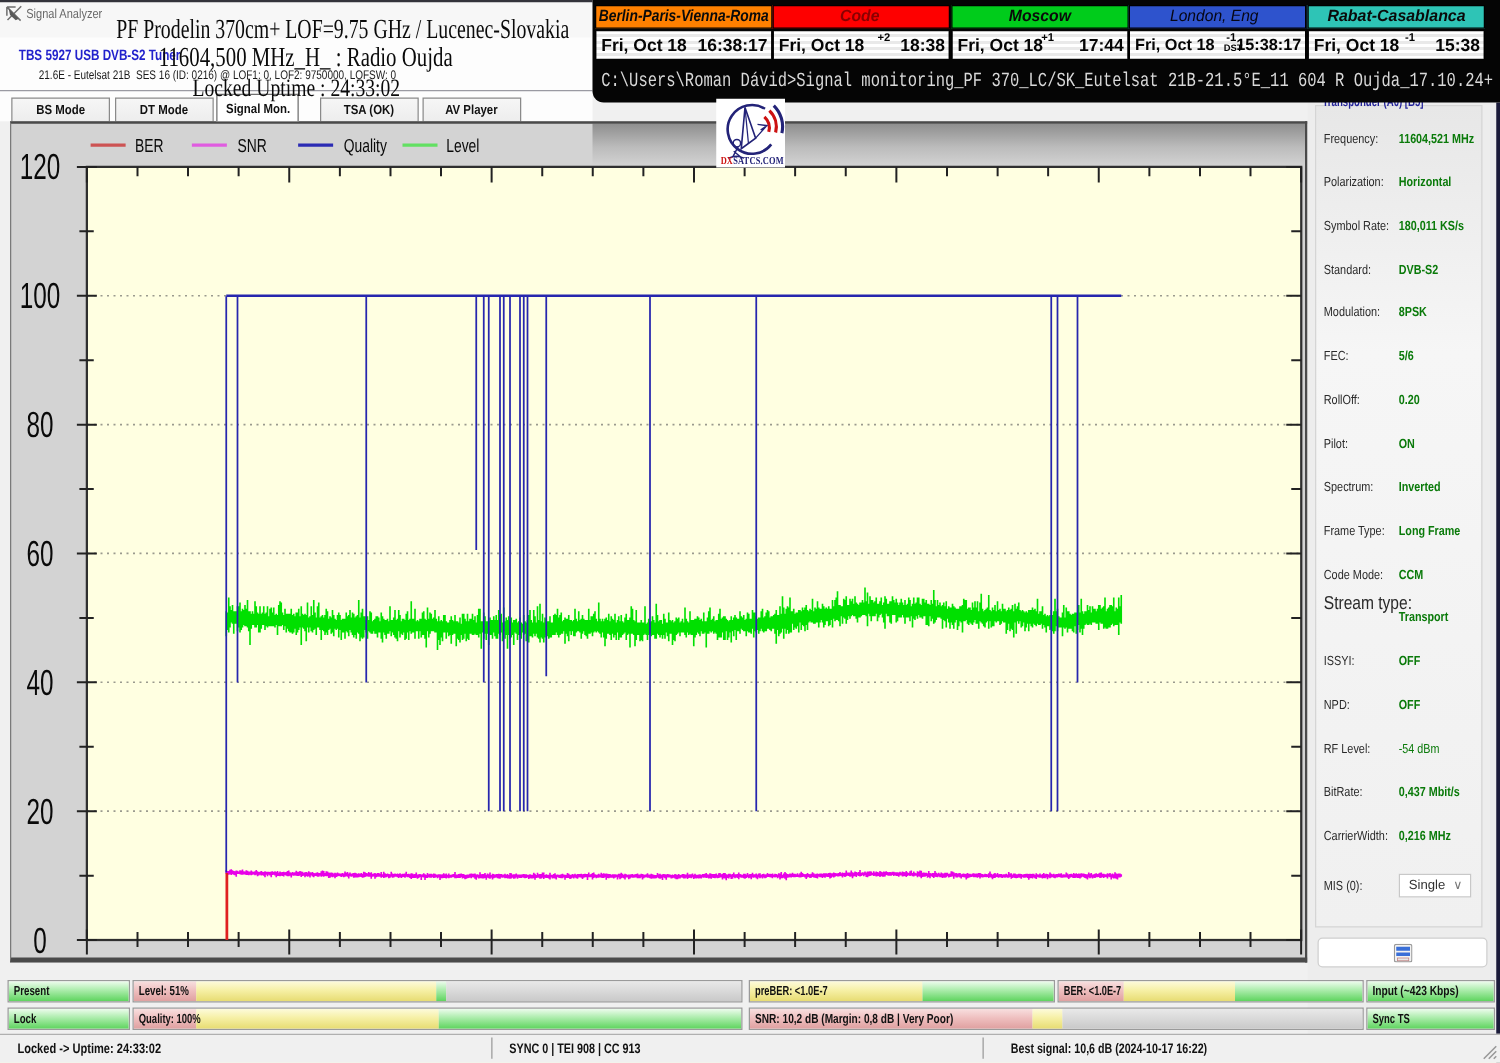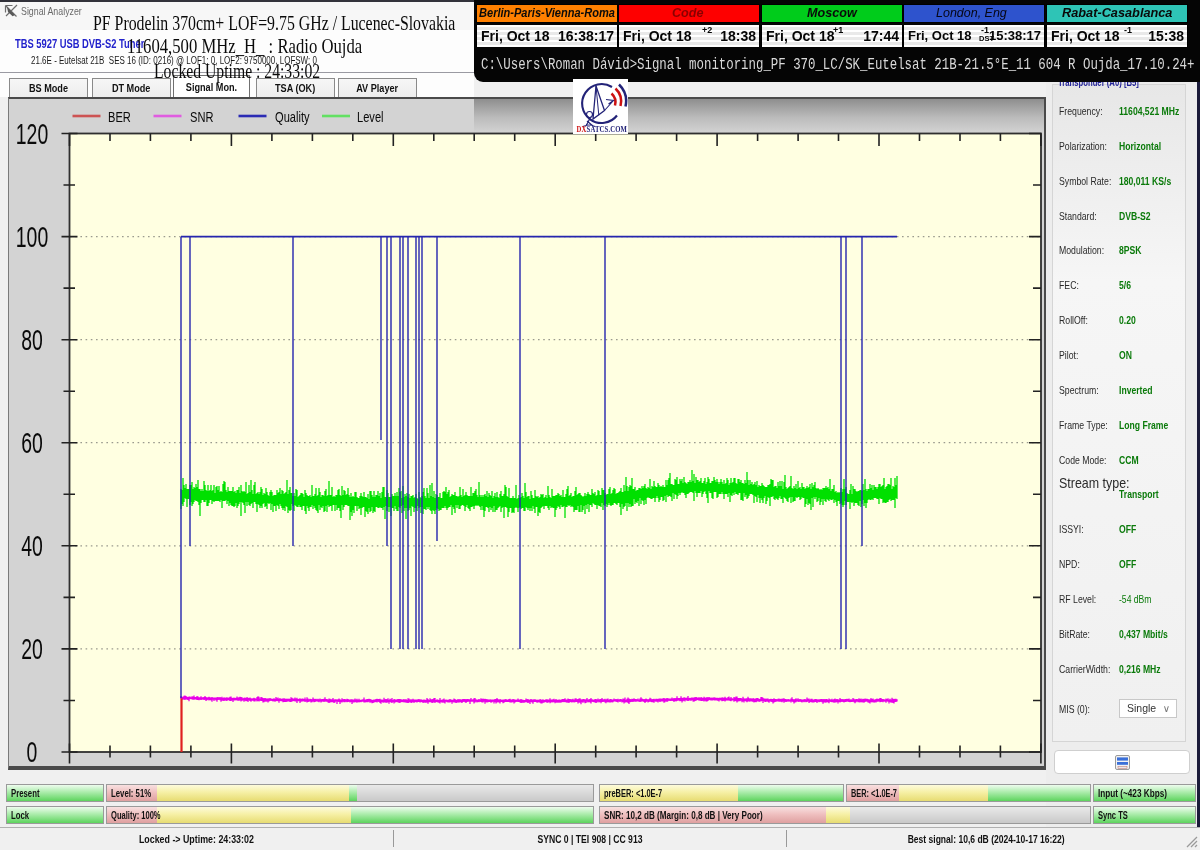--- a/index.html
+++ b/index.html
@@ -6,41 +6,41 @@
        background:#f0f0f0;font-family:"Liberation Sans",sans-serif;}
   .abs{position:absolute}
   .sx{display:inline-block;transform-origin:0 50%;white-space:nowrap}
   .bar{position:absolute;height:16px;border:1px solid #9a9a9a;overflow:hidden}
   .bar .lbl{position:absolute;left:4px;top:1.5px;font-size:10.5px;font-weight:bold;color:#111;white-space:nowrap;display:inline-block;transform-origin:0 0}
   .seg{position:absolute;top:0;bottom:0}
   .g-green{background:linear-gradient(180deg,#eefcee 0%,#b2eeb2 40%,#5ed45e 100%)}
   .g-yellow{background:linear-gradient(180deg,#fdfbdc 0%,#f6f0a6 45%,#e7dc72 100%)}
   .g-pink{background:linear-gradient(180deg,#f8e0e0 0%,#efc0c0 45%,#dfa0a0 100%)}
   .g-silver{background:linear-gradient(180deg,#e9e9e9 0%,#d9d9d9 50%,#c9c9c9 100%)}
-  .srow{font-size:11px;font-weight:bold;color:#111;text-align:center}
+  .srow{font-size:11px;font-weight:bold;color:#111;}
   .srow>span{display:inline-block;transform-origin:center;white-space:nowrap}
 </style></head>
 <body>
 <div class="abs" style="left:0;top:0;width:474px;height:97px;background:#fdfdfd"></div>
 <div class="abs" style="left:0;top:0;width:474px;height:2px;background:#33333b"></div>
 <div class="abs" style="left:0;top:2px;width:474px;height:28px;background:#f7f7f7"></div>
 <div class="abs" style="left:0;top:71.5px;width:474px;height:1px;background:#9a9aa2"></div>
 <svg class="abs" style="left:4px;top:4px" width="14" height="14" viewBox="0 0 14 14">
 <path d="M1.5,1.5 L12.5,12.5 M12,2 L2,12 M1.5,1.5 H8.5 M1.5,1.5 V8.5 M12,2 L13,1" stroke="#6e6e6e" stroke-width="1.2" fill="none"></path>
 <path d="M3,3 L11,11 L8.6,12.2 L4,8 Z" fill="#595959"></path>
   </svg>
 <div class="abs" style="left:21px;top:5px;font-size:10.5px;color:#696969"><span class="sx" style="transform:scaleX(0.84)">Signal Analyzer</span></div>
 <div class="abs" style="left:15px;top:37px;font-size:12px;font-weight:bold;color:#2222cc"><span class="sx" style="transform:scaleX(0.78)">TBS 5927 USB DVB-S2 Tuner</span></div>
 <div class="abs" style="left:31px;top:55px;font-size:10px;color:#1a1a1a"><span class="sx" style="transform:scaleX(0.80)">21.6E - Eutelsat 21B&nbsp; SES 16 (ID: 0216) @ LOF1: 0, LOF2: 9750000, LOFSW: 0</span></div>
 <div class="abs" style="left:93px;top:10px;font-family:'Liberation Serif',serif;font-size:22px;color:#0a0a0a;z-index:15"><span class="sx" style="transform:scaleX(0.72)">PF Prodelin 370cm+ LOF=9.75 GHz / Lucenec-Slovakia</span></div>
 <div class="abs" style="left:127px;top:33px;font-family:'Liberation Serif',serif;font-size:22px;color:#0a0a0a;z-index:15"><span class="sx" style="transform:scaleX(0.758)">11604,500 MHz_H_ : Radio Oujda</span></div>
 <div class="abs" style="left:154px;top:60px;font-family:'Liberation Serif',serif;font-size:20px;color:#0a0a0a;z-index:15"><span class="sx" style="transform:scaleX(0.785)">Locked Uptime : 24:33:02</span></div>
 <div class="abs" style="left:9px;top:78px;width:77px;height:18px;background:linear-gradient(180deg,#f6f6f6,#ededed);border:1px solid #8a8a8a;text-align:center;font-size:10.5px;font-weight:bold;color:#111;line-height:18px"><span class="sx" style="transform:scaleX(0.87);transform-origin:center">BS Mode</span></div>
 <div class="abs" style="left:92px;top:78px;width:77px;height:18px;background:linear-gradient(180deg,#f6f6f6,#ededed);border:1px solid #8a8a8a;text-align:center;font-size:10.5px;font-weight:bold;color:#111;line-height:18px"><span class="sx" style="transform:scaleX(0.87);transform-origin:center">DT Mode</span></div>
-<div class="abs" style="left:173px;top:75px;width:77px;height:22px;background:#fff;border:1.5px solid #707070;border-bottom:none;z-index:5;text-align:center;font-size:10.5px;font-weight:bold;color:#111;line-height:22px;box-sizing:border-box"><span class="sx" style="transform:scaleX(0.87);transform-origin:center">Signal Mon.</span></div>
+<div class="abs" style="left:173px;top:75px;width:66px;height:22px;background:#fff;border:1.5px solid #707070;border-bottom:none;z-index:5;text-align:center;font-size:10.5px;font-weight:bold;color:#111;line-height:22px;box-sizing:border-box"><span class="sx" style="transform:scaleX(0.87);transform-origin:center">Signal Mon.</span></div>
 <div class="abs" style="left:256px;top:78px;width:77px;height:18px;background:linear-gradient(180deg,#f6f6f6,#ededed);border:1px solid #8a8a8a;text-align:center;font-size:10.5px;font-weight:bold;color:#111;line-height:18px"><span class="sx" style="transform:scaleX(0.87);transform-origin:center">TSA (OK)</span></div>
 <div class="abs" style="left:338px;top:78px;width:77px;height:18px;background:linear-gradient(180deg,#f6f6f6,#ededed);border:1px solid #8a8a8a;text-align:center;font-size:10.5px;font-weight:bold;color:#111;line-height:18px"><span class="sx" style="transform:scaleX(0.87);transform-origin:center">AV Player</span></div>
 <div class="abs" style="left:8px;top:97px;width:1038px;height:673px;background:#d3d3d3;border-top:2px solid #4a4a4a;border-left:1px solid #7a7a7a;border-right:2px solid #4a4a4a;border-bottom:4px solid #4a4a4a;box-sizing:border-box"></div>
 <svg width="1038" height="673" viewBox="8 97 1038 673" style="position:absolute;left:8px;top:97px">
     <rect x="69.5" y="133.5" width="971.5" height="618.5" fill="#ffffe1"></rect>
     <line x1="70" y1="648.9" x2="1041" y2="648.9" stroke="#9a9a8e" stroke-width="1.3" stroke-dasharray="1.6 3.6"></line>
     <line x1="70" y1="545.8" x2="1041" y2="545.8" stroke="#9a9a8e" stroke-width="1.3" stroke-dasharray="1.6 3.6"></line>
     <line x1="70" y1="442.7" x2="1041" y2="442.7" stroke="#9a9a8e" stroke-width="1.3" stroke-dasharray="1.6 3.6"></line>
     <line x1="70" y1="339.7" x2="1041" y2="339.7" stroke="#9a9a8e" stroke-width="1.3" stroke-dasharray="1.6 3.6"></line>
     <line x1="70" y1="236.6" x2="1041" y2="236.6" stroke="#9a9a8e" stroke-width="1.3" stroke-dasharray="1.6 3.6"></line>

